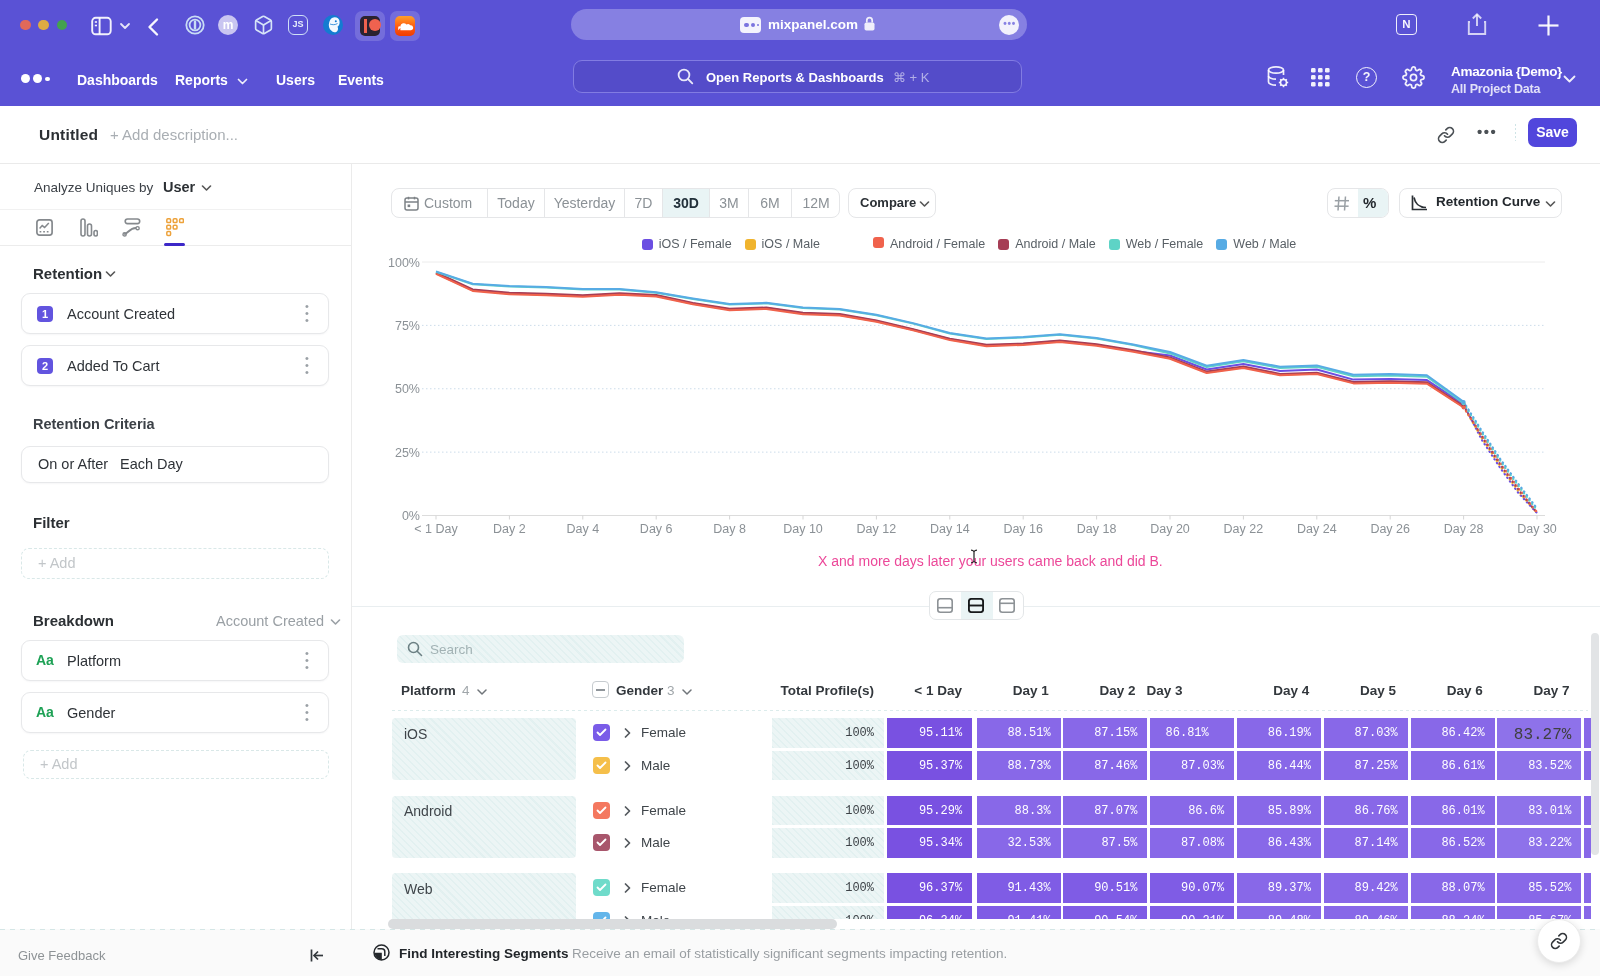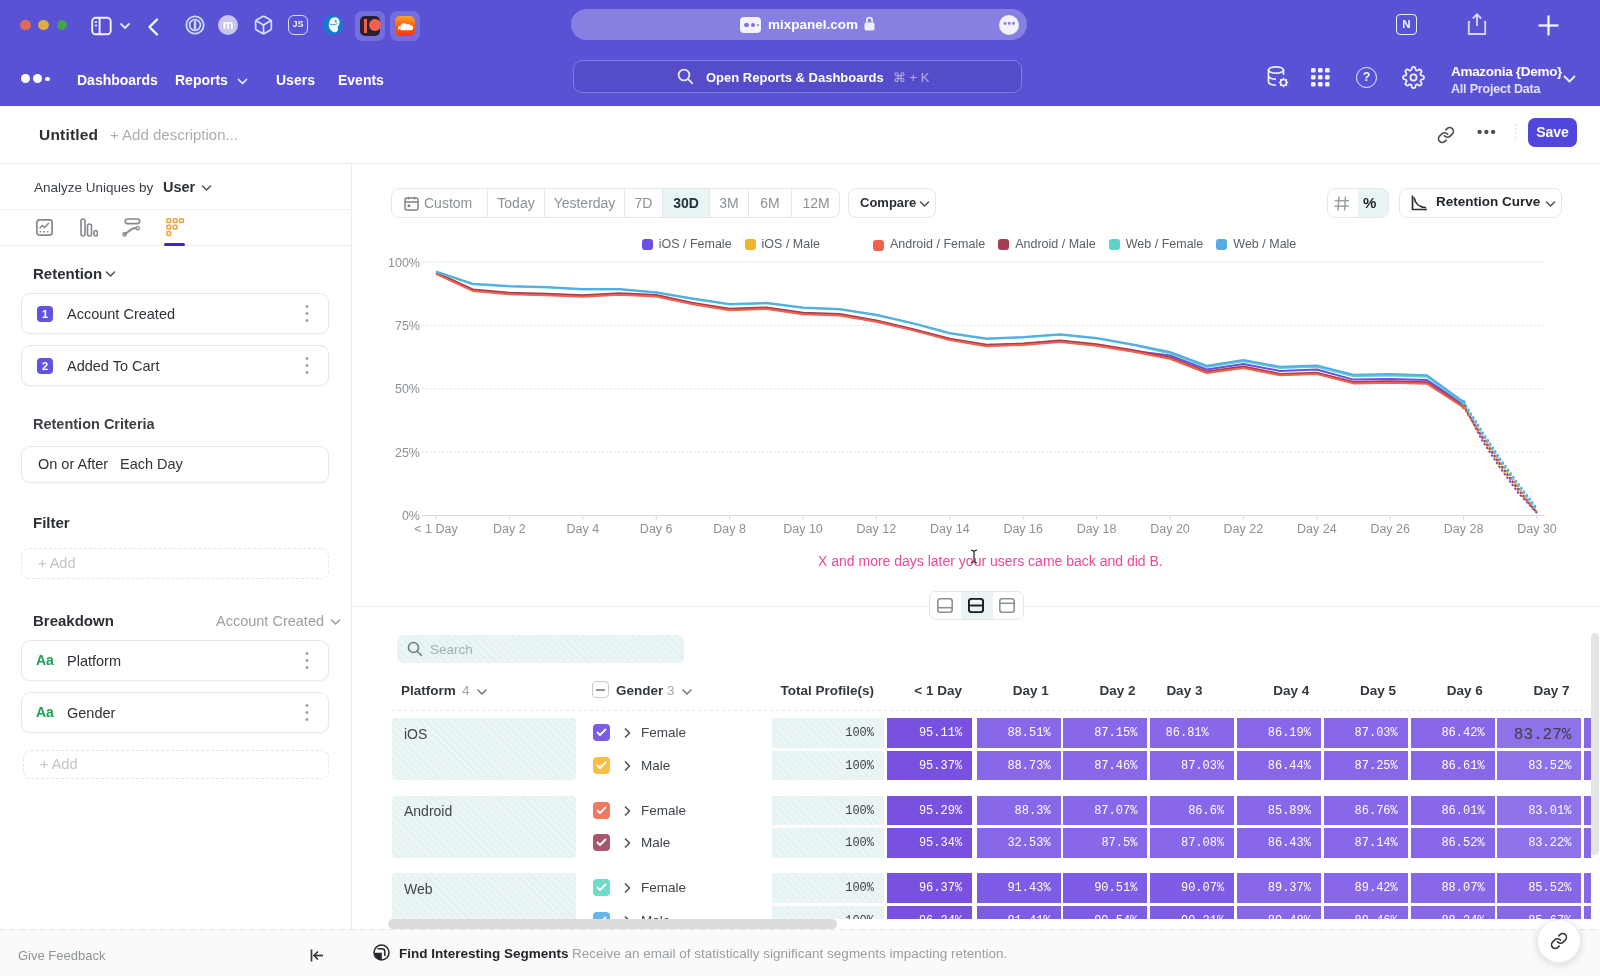--- a/index.html
+++ b/index.html
@@ -253,21 +253,21 @@
   </svg>
 <div class="abs" style="left:352px;top:237px;width:1234px;display:flex;justify-content:center;gap:13px;">
 <div style="display:flex;align-items:center;gap:6px;">
       <span style="width:11px;height:11px;border-radius:3px;background:#6b4ee2;display:inline-block;"></span>
       <span style="color:#596066;font-size:12.5px;">iOS / Female</span>
     </div>
 <div style="display:flex;align-items:center;gap:6px;">
       <span style="width:11px;height:11px;border-radius:3px;background:#f0b42e;display:inline-block;"></span>
       <span style="color:#596066;font-size:12.5px;">iOS / Male</span>
     </div>
-<div style="display:flex;align-items:flex-end;gap:6px;padding-left:40px;">
+<div style="display:flex;align-items:flex-start;gap:6px;padding-left:40px;">
       <span style="width:11px;height:11px;border-radius:3px;background:#f0624c;display:inline-block;"></span>
       <span style="color:#596066;font-size:12.5px;">Android / Female</span>
     </div>
 <div style="display:flex;align-items:center;gap:6px;">
       <span style="width:11px;height:11px;border-radius:3px;background:#a63d55;display:inline-block;"></span>
       <span style="color:#596066;font-size:12.5px;">Android / Male</span>
     </div>
 <div style="display:flex;align-items:center;gap:6px;">
       <span style="width:11px;height:11px;border-radius:3px;background:#5ed3c6;display:inline-block;"></span>
       <span style="color:#596066;font-size:12.5px;">Web / Female</span>
@@ -376,21 +376,21 @@
 <div class="abs" style="left:616px;top:683px;color:#33383d;font-size:13.5px;font-weight:bold;">Gender</div>
 <div class="abs" style="left:667px;top:683px;color:#a0a6aa;font-size:13.5px;">3</div>
 <svg class="abs" style="left:682px;top:689px;" width="10" height="6" viewBox="0 0 10 6">
     <polyline points="1,1 5,5 9,1" fill="none" stroke="#70757a" stroke-width="1.5" stroke-linecap="round" stroke-linejoin="round"></polyline>
   </svg>
 <div class="abs" style="left:724px;top:683px;width:150px;text-align:right;color:#33383d;font-size:13.5px;font-weight:bold;">Total Profile(s)</div>
 <div class="abs" style="left:392px;top:710px;width:1196px;height:1px;background:repeating-linear-gradient(90deg,#dcecec 0 3px,rgba(0,0,0,0) 3px 6px);"></div>
 <div class="abs" style="left:886.0px;top:683px;width:76px;text-align:right;color:#33383d;font-size:13.5px;font-weight:bold;">&lt; 1 Day</div>
 <div class="abs" style="left:972.8px;top:683px;width:76px;text-align:right;color:#33383d;font-size:13.5px;font-weight:bold;">Day 1</div>
 <div class="abs" style="left:1059.6000000000001px;top:683px;width:76px;text-align:right;color:#33383d;font-size:13.5px;font-weight:bold;">Day 2</div>
-<div class="abs" style="left:1146.4px;top:683px;width:76px;text-align:center;color:#33383d;font-size:13.5px;font-weight:bold;">Day 3</div>
+<div class="abs" style="left:1146.4px;top:683px;width:76px;text-align:left;color:#33383d;font-size:13.5px;font-weight:bold;">Day 3</div>
 <div class="abs" style="left:1233.2px;top:683px;width:76px;text-align:right;color:#33383d;font-size:13.5px;font-weight:bold;">Day 4</div>
 <div class="abs" style="left:1320.0px;top:683px;width:76px;text-align:right;color:#33383d;font-size:13.5px;font-weight:bold;">Day 5</div>
 <div class="abs" style="left:1406.8px;top:683px;width:76px;text-align:right;color:#33383d;font-size:13.5px;font-weight:bold;">Day 6</div>
 <div class="abs" style="left:1493.6000000000001px;top:683px;width:76px;text-align:right;color:#33383d;font-size:13.5px;font-weight:bold;">Day 7</div>
 <div class="abs" style="left:352px;top:607px;width:1248px;height:312px;overflow:hidden;">
 <div class="abs hatch" style="left:40px;top:111px;width:184px;height:62px;border-radius:4px;"></div>
 <div class="abs" style="left:52px;top:118.5px;color:#3f454a;font-size:14px;">iOS</div>
 <div class="abs" style="left:241px;top:117.25px;width:17px;height:17px;border-radius:4px;background:#7a5ce8;"></div>
 <svg class="abs" style="left:244px;top:121.25px;" width="11" height="9" viewBox="0 0 11 9">
       <polyline points="1.5,4.5 4,7 9.5,1.5" fill="none" stroke="#fff" stroke-width="1.8" stroke-linecap="round" stroke-linejoin="round"></polyline>

